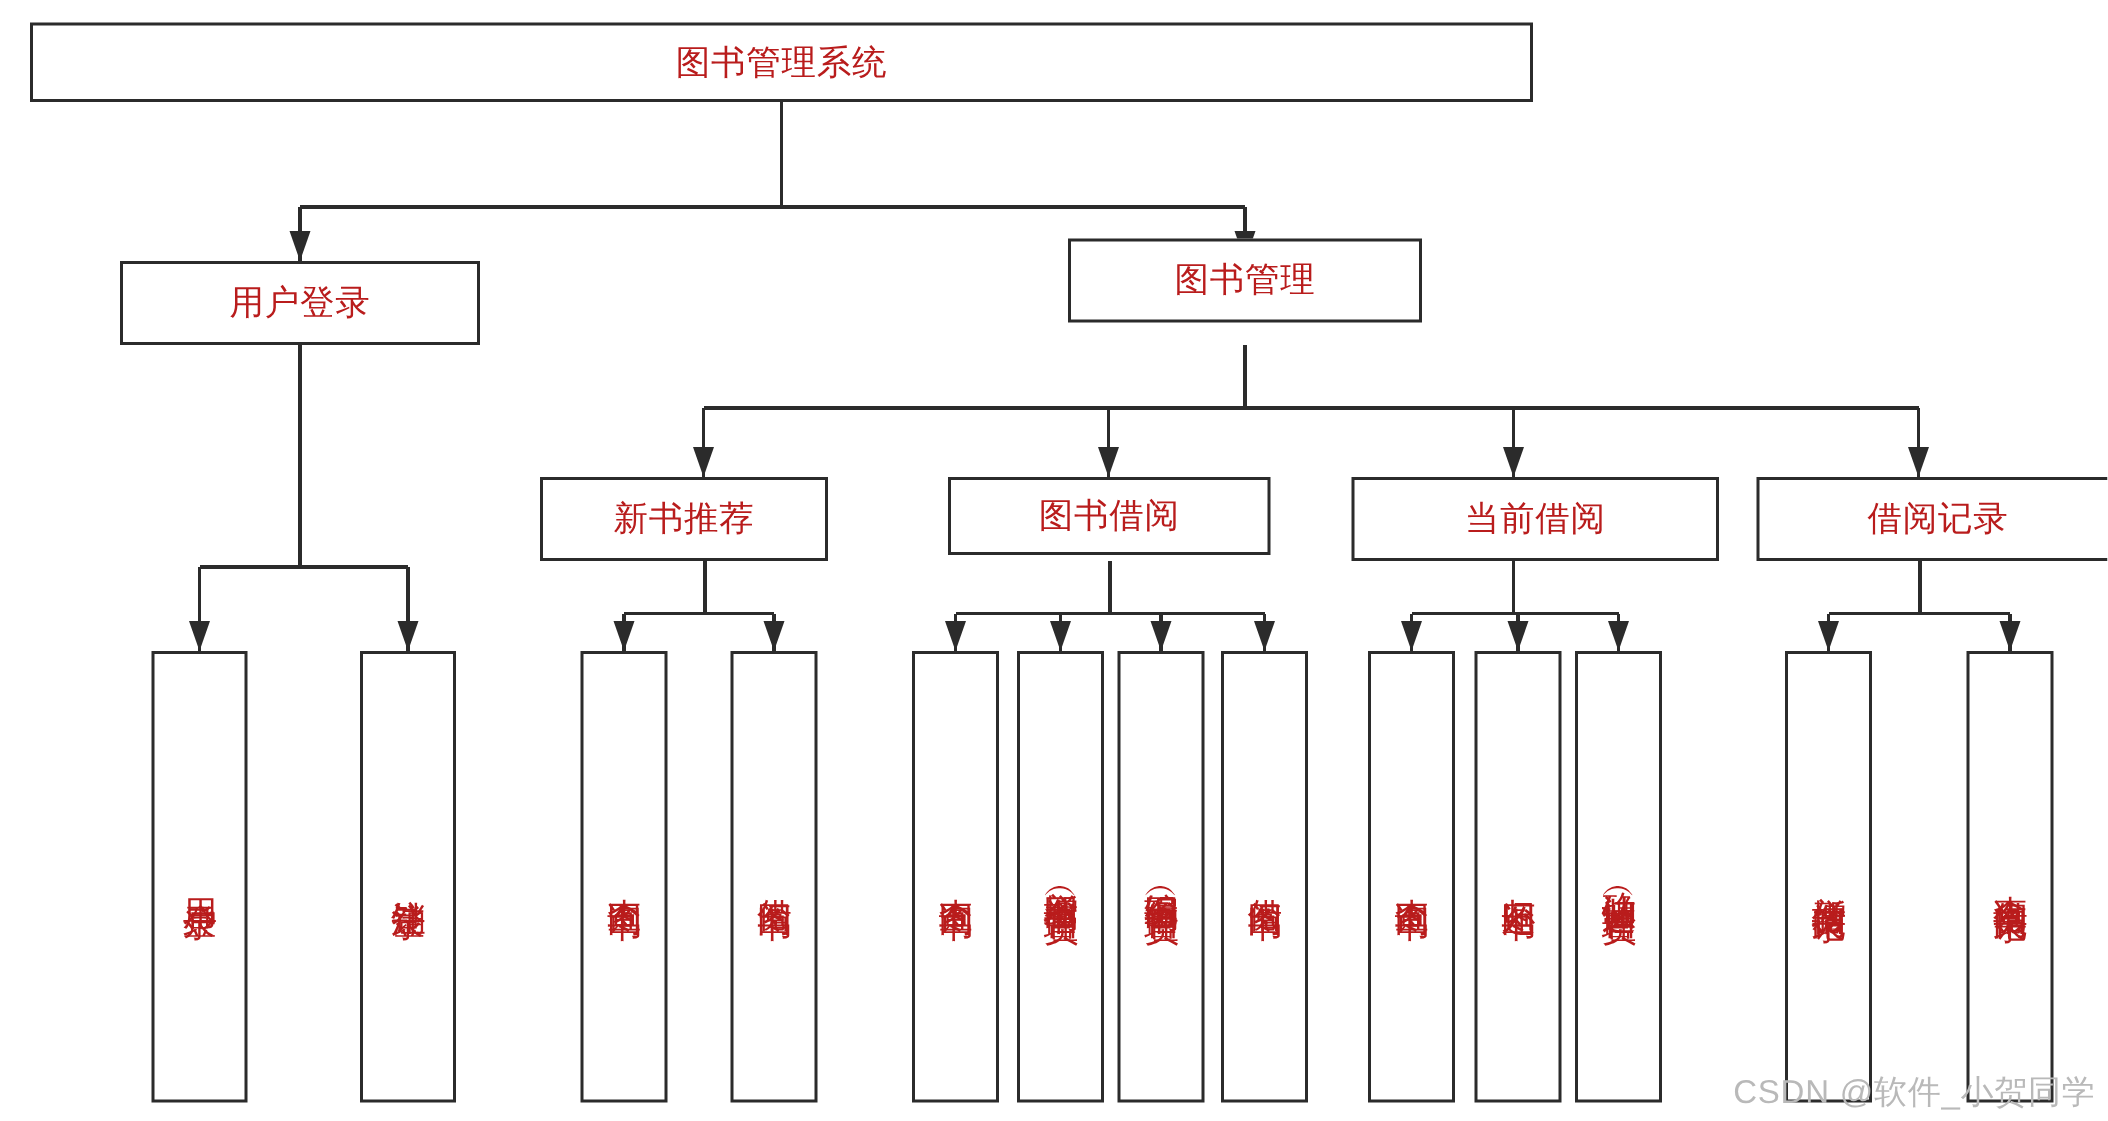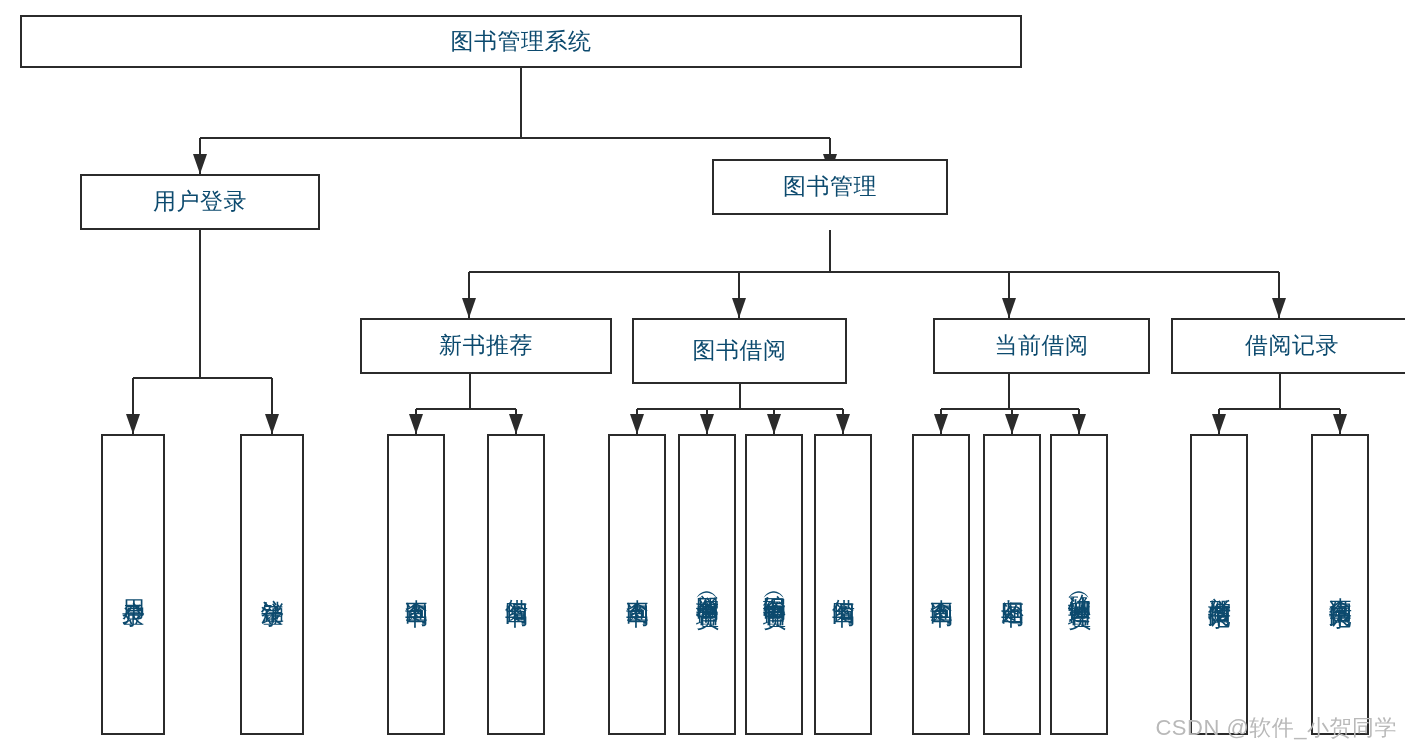--- a/index.html
+++ b/index.html
@@ -27,21 +27,21 @@
   }
   
   .node {
     position: absolute;
     box-sizing: border-box;
     background: #ffffff;
     border: 2.5px solid #2b2b2b;
     display: flex;
     align-items: center;
     justify-content: center;
-    color: #0c4a6e;
+    color: #b91c1c;
   }
   .node-h {
     font-size: 23px;
     letter-spacing: 0.5px;
     line-height: 1.1;
     white-space: nowrap;
   }
   .node-root .node-h {
     font-size: 23px;
   }
@@ -134,27 +134,27 @@
     <span class="node-h">图书管理系统</span>
   </div>
 
   <div class="node" style="left: 80px; top: 174px; width: 240px; height: 56px;">
     <span class="node-h">用户登录</span>
   </div>
   <div class="node" style="left: 712px; top: 159px; width: 236px; height: 56px;">
     <span class="node-h">图书管理</span>
   </div>
 
-  <div class="node" style="left: 360px; top: 318px; width: 252px; height: 56px;">
+  <div class="node" style="left: 360px; top: 318px; width: 192px; height: 56px;">
     <span class="node-h">新书推荐</span>
   </div>
-  <div class="node" style="left: 632px; top: 318px; width: 215px; height: 66px;">
+  <div class="node" style="left: 632px; top: 318px; width: 215px; height: 52px;">
     <span class="node-h">图书借阅</span>
   </div>
-  <div class="node" style="left: 933px; top: 318px; width: 217px; height: 56px;">
+  <div class="node" style="left: 901px; top: 318px; width: 245px; height: 56px;">
     <span class="node-h">当前借阅</span>
   </div>
   <div class="node" style="left: 1171px; top: 318px; width: 242px; height: 56px;">
     <span class="node-h">借阅记录</span>
   </div>
 
   <div class="node node-leaf" style="left: 101px; top: 434px; width: 64px; height: 301px;">
     <span class="node-v">用户登录</span>
   </div>
   <div class="node node-leaf" style="left: 240px; top: 434px; width: 64px; height: 301px;">

